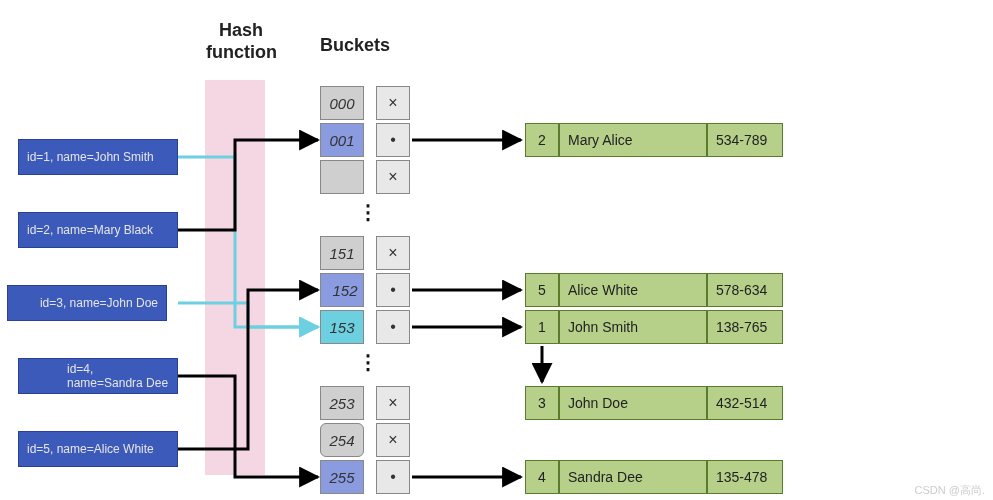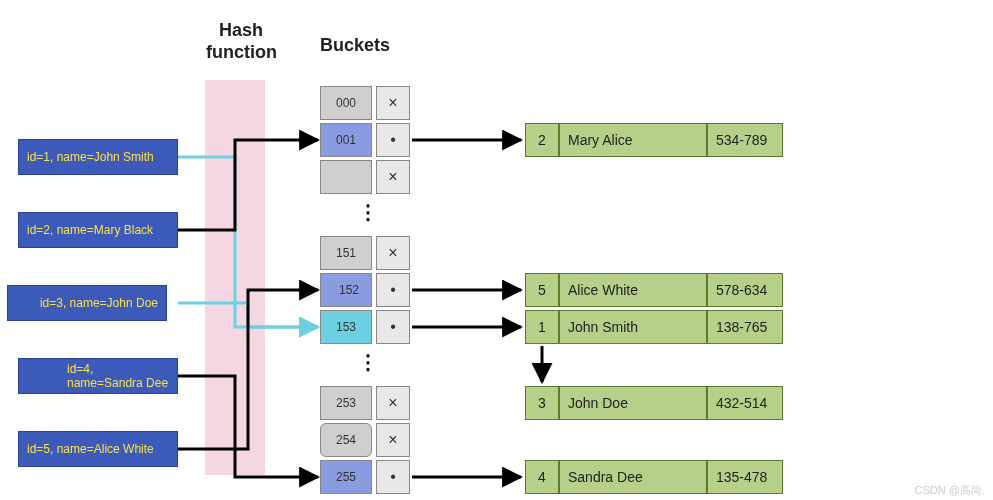--- a/index.html
+++ b/index.html
@@ -1,20 +1,20 @@
 <!DOCTYPE html>
 <html><head>
 <meta charset="utf-8">
 <style>
   * { box-sizing: border-box; margin: 0; padding: 0; }
   body { width: 993px; height: 500px; font-family: Arial, Helvetica, sans-serif; position: relative; background: #fff; overflow: hidden; }
   .title { position: absolute; font-weight: 700; font-size: 18px; color: #222; text-align: center; line-height: 1.2; }
-  .input-box { position: absolute; background: #3c5ab9; color: #fde047; width: 160px; height: 36px; display: flex; align-items: center; padding: 0 8px; font-size: 12px; border: 1px solid #2a4090; }
+  .input-box { position: absolute; background: #3c5ab9; color: #e5e5e5; width: 160px; height: 36px; display: flex; align-items: center; padding: 0 8px; font-size: 12px; border: 1px solid #2a4090; }
   .hash-col { position: absolute; left: 205px; top: 80px; width: 60px; height: 395px; background: #f5d7e3; }
-  .bucket-idx { position: absolute; width: 52px; height: 34px; display: flex; align-items: center; justify-content: center; font-size: 12px; color: #333; border: 1px solid #888; }
+  .bucket-idx { position: absolute; width: 44px; height: 34px; display: flex; align-items: center; justify-content: center; font-size: 15px; color: #333; border: 1px solid #888; font-style: italic; }
   .bucket-idx.gray { background: #cfcfcf; }
   .bucket-idx.blue { background: #8b9be0; }
   .bucket-idx.cyan { background: #6dd0e0; }
   .bucket-ptr { position: absolute; width: 34px; height: 34px; display: flex; align-items: center; justify-content: center; border: 1px solid #888; background: #e8e8e8; color: #333; font-size: 16px; }
   .dots { position: absolute; font-size: 20px; font-weight: bold; letter-spacing: 2px; color: #111; }
   .record { position: absolute; height: 34px; display: flex; }
   .record > div { border: 1px solid #5a7a2e; background: #b6d08a; display: flex; align-items: center; padding: 0 8px; font-size: 14px; color: #222; }
   .record .rid { width: 34px; justify-content: center; }
   .record .rname { width: 148px; }
   .record .rphone { width: 76px; }

